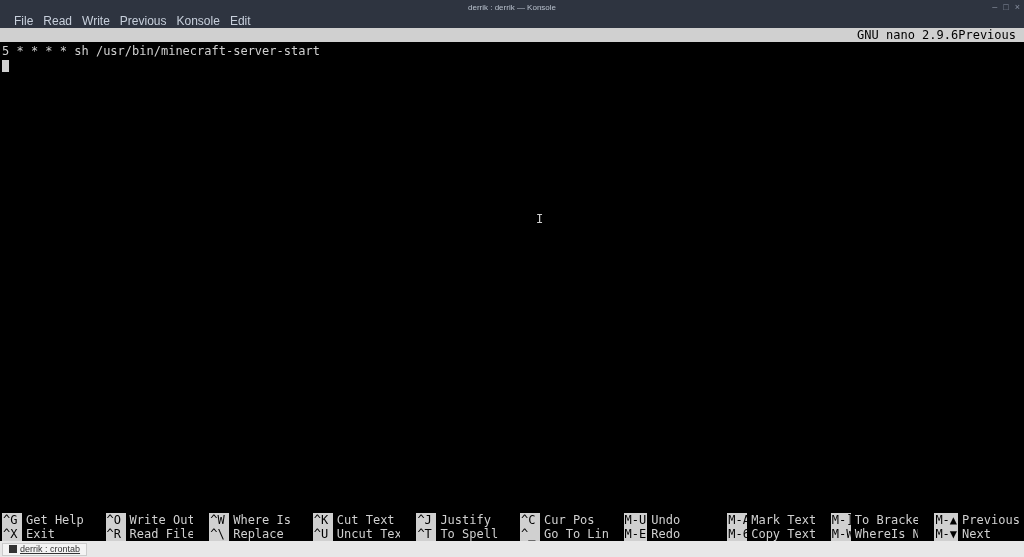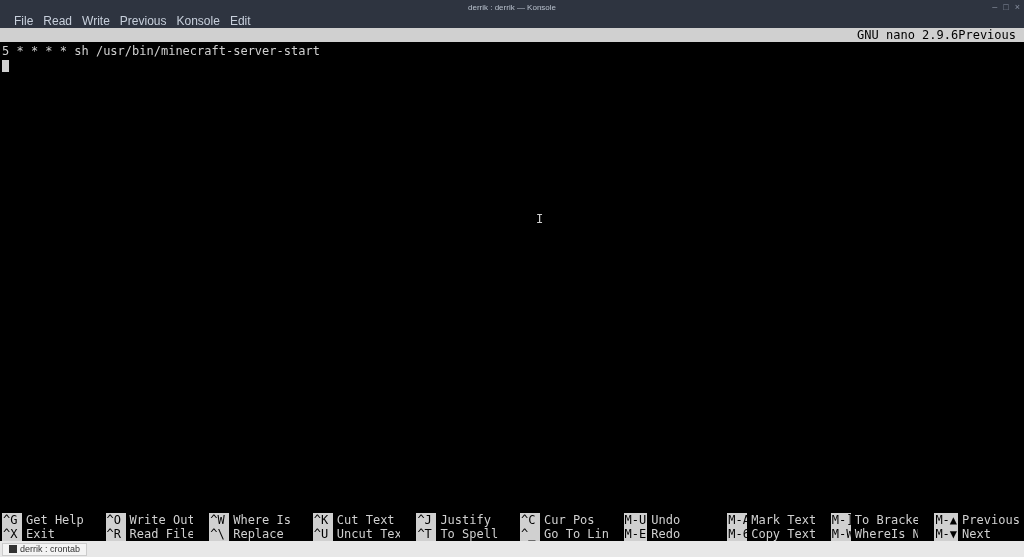--- a/index.html
+++ b/index.html
@@ -128,20 +128,21 @@
     .taskbar {
       height: 16px;
       background: #e8e8e8;
       display: flex;
       align-items: center;
       font-family: sans-serif;
       font-size: 9px;
       color: #333;
       padding-left: 2px;
       gap: 4px;
+      text-decoration: underline;
     }
     .taskbar-btn {
       display: flex;
       align-items: center;
       gap: 3px;
       padding: 1px 6px;
       background: #f4f4f4;
       border: 1px solid #ccc;
       height: 13px;
     }

